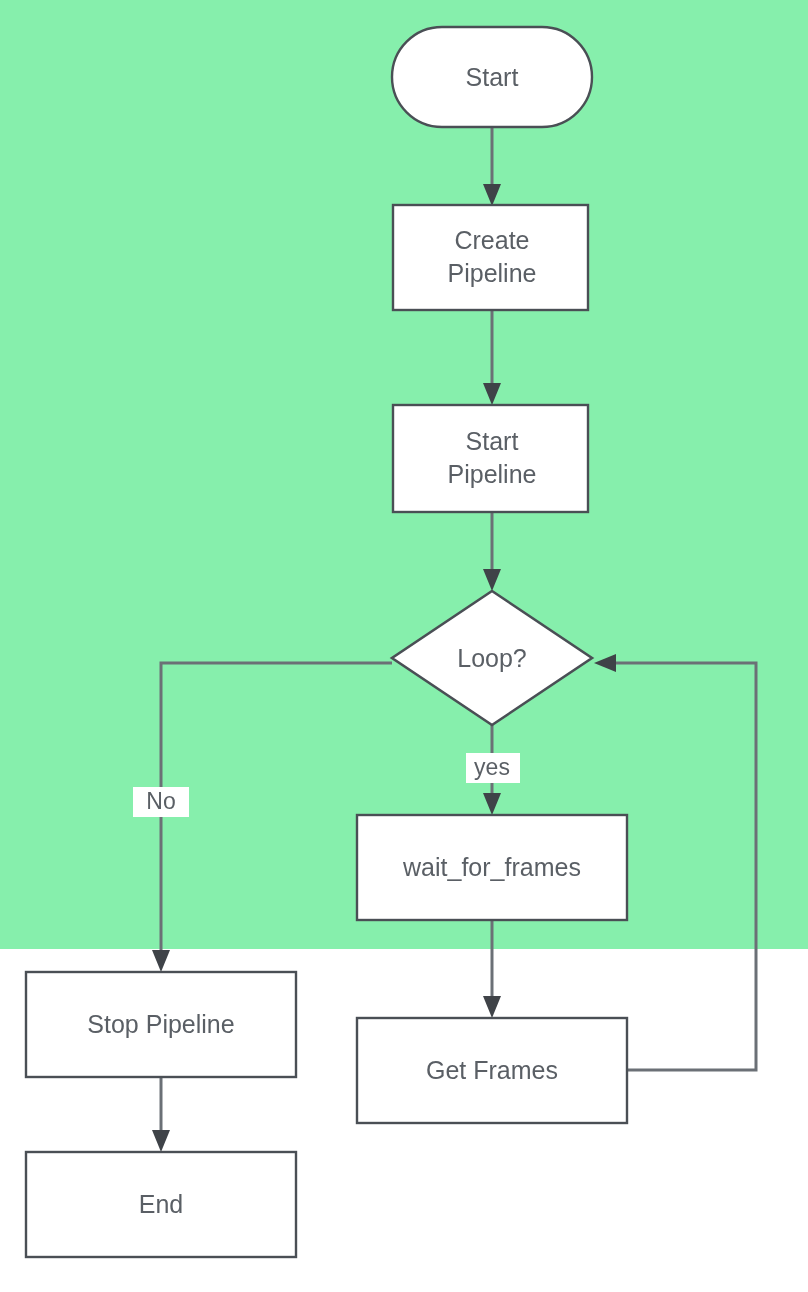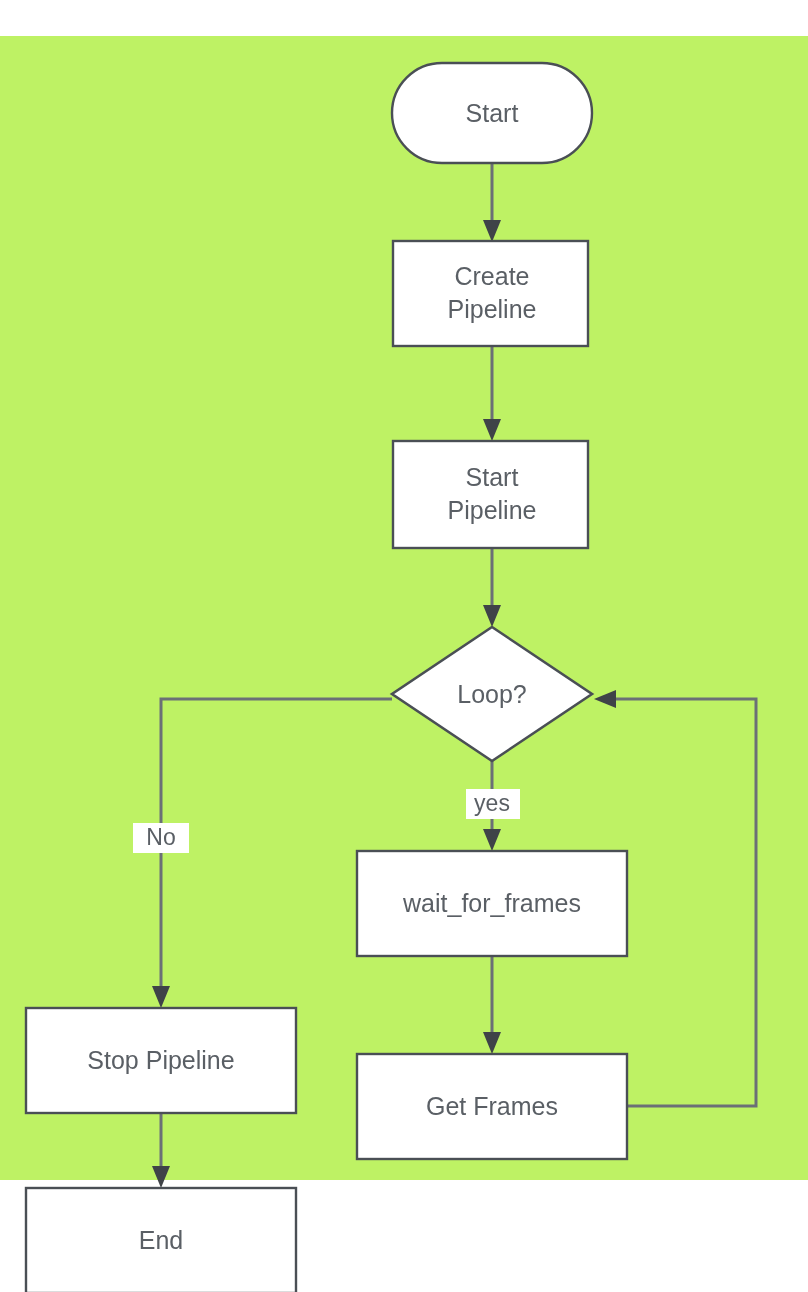--- a/index.html
+++ b/index.html
@@ -9,23 +9,22 @@
   }
   body {
     width: 808px;
     height: 1292px;
     font-family: "Liberation Sans", sans-serif;
     overflow: hidden;
   }
   #flowchart-root {
     position: relative;
     width: 808px;
-    height: 1144px;
-    background: #bef264;
-    margin-top: 36px;
+    height: 949px;
+    background: #86efac;
   }
   svg.diagram-canvas {
     position: absolute;
     left: 0;
     top: 0;
     width: 808px;
     height: 1292px;
     display: block;
   }
   .node-shape {

